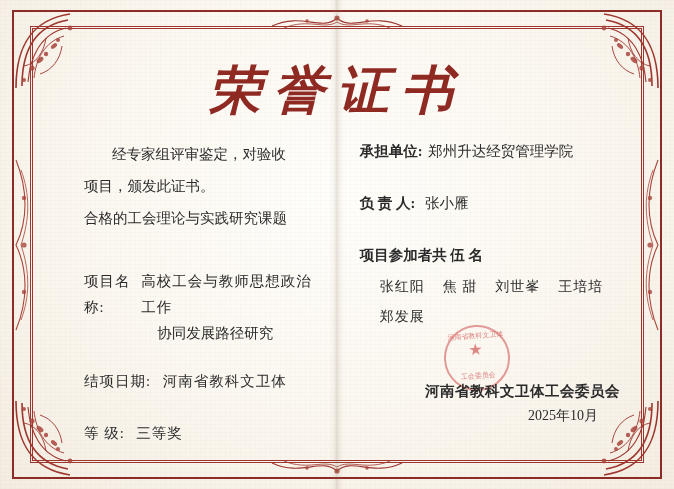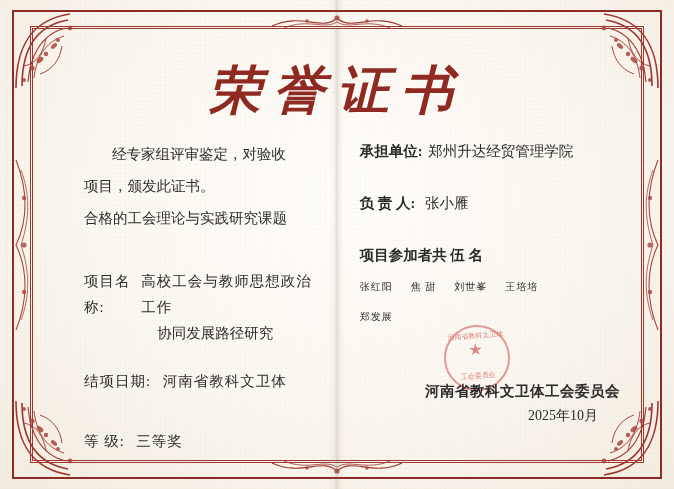--- a/index.html
+++ b/index.html
@@ -178,24 +178,25 @@
   .r-field {
     font-size: 14.5px;
     color: #2b2b2b;
     line-height: 26px;
     margin-bottom: 26px;
   }
   .r-field-strong {
     font-weight: bold;
   }
   .names {
-    font-size: 10px;
+    font-size: 14px;
     color: #2b2b2b;
     line-height: 30px;
     margin-top: -10px;
+    margin-left: 20px;
   }
   .names .nline { display: block; letter-spacing: 1px; }
   .name-gap { display: inline-block; width: 18px; }
 
   .issuer {
     position: absolute;
     right: 8px;
     bottom: 44px;
     font-size: 14.5px;
     color: #2b2b2b;
@@ -422,21 +423,21 @@
             <span class="l2">协同发展路径研究</span>
           </span>
         </span>
       </div>
 
       <div class="field" style="margin-top:22px">
         <span class="field-label">结项日期:</span>
         <span class="field-value" style="margin-left:8px">河南省教科文卫体</span>
       </div>
 
-      <div class="field" style="margin-top:34px">
+      <div class="field" style="margin-top:26px">
         <span class="field-label">等  级:</span>
         <span class="field-value" style="margin-left:8px">三等奖</span>
       </div>
     </div>
 
     <div class="col-right">
 
       <div class="r-field">
         <span class="r-field-strong">承担单位:</span>
         <span style="margin-left:2px">郑州升达经贸管理学院</span>

